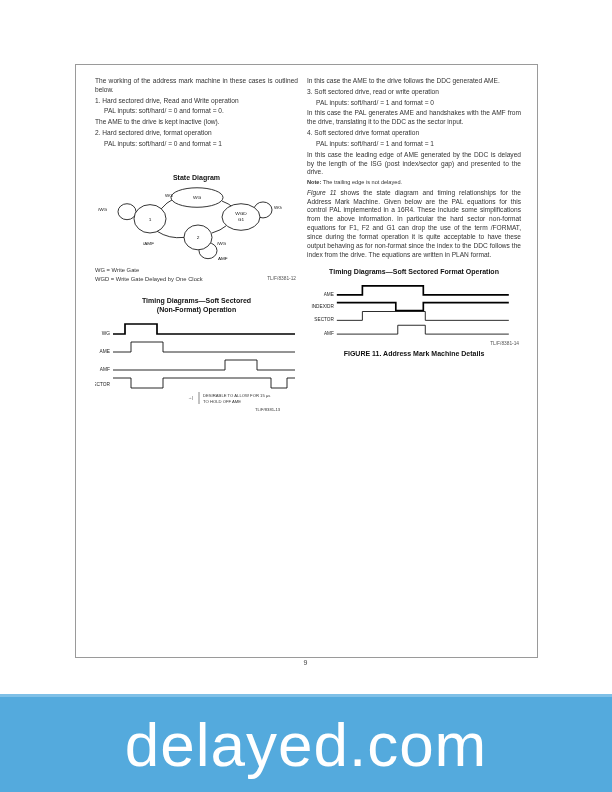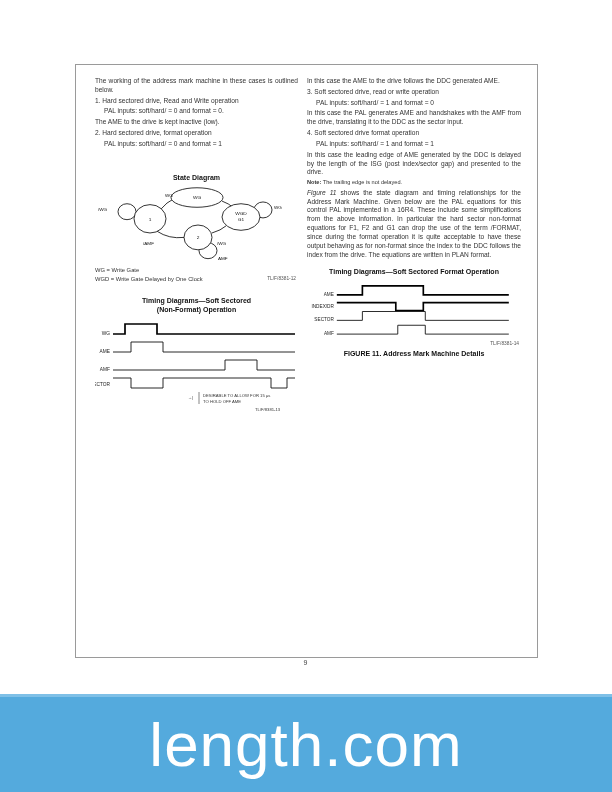--- a/index.html
+++ b/index.html
@@ -135,15 +135,15 @@
         <polyline class="wave" points="30,52 92,52 92,43 120,43 120,52 205,52"></polyline>
       </svg>
       <span class="ref ref-right">TL/F/8381-14</span>
       <p class="caption">FIGURE 11. Address Mark Machine Details</p>
     </div>
   </div>
 
   <div class="page-number">9</div>
 
   <div class="banner" style="background: rgb(84, 170, 221);">
-    <span class="banner-text" style="color: rgb(255, 255, 255);">length.com</span>
+    <span class="banner-text" style="color: rgb(255, 255, 255);">delayed.com</span>
   </div>
 </div>
 
 </body></html>

